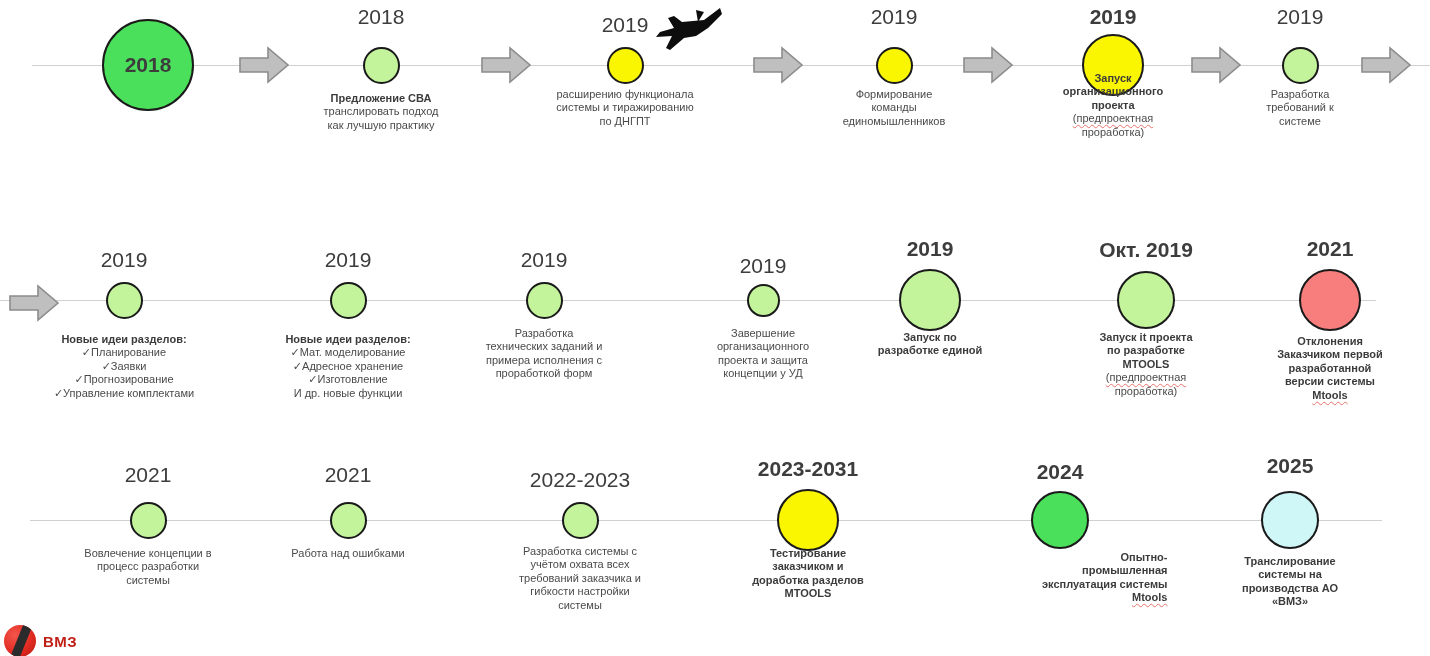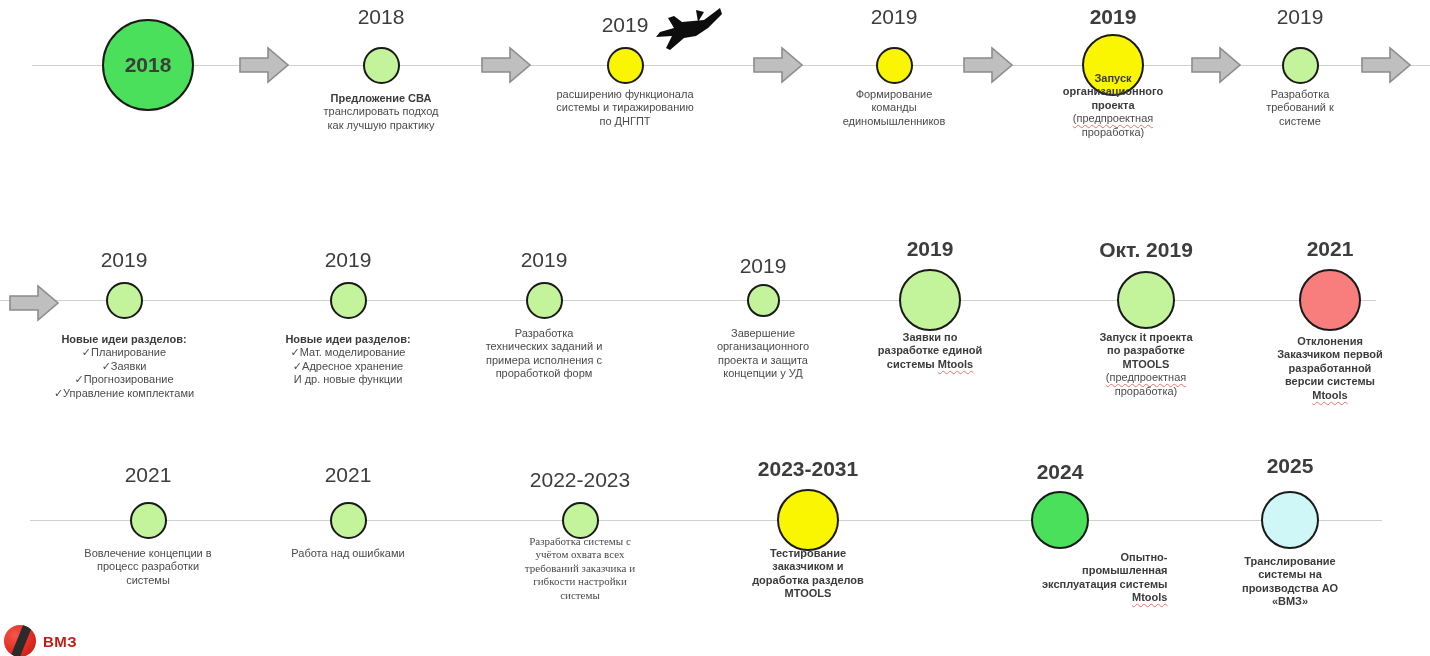--- a/index.html
+++ b/index.html
@@ -219,20 +219,21 @@
           <div class="n">✓Управление комплектами</div>
         </div>
       </div>
       <div class="node" style="left: 243px; width: 210px; height: 100%;">
         <div class="year" style="top: 14px;">2019</div>
         <div class="dot" style="width: 37px; height: 37px; background: rgb(195, 244, 156); top: 46.5px; margin-left: -18.5px;"></div>
         <div class="desc" style="top: 98px; width: 210px;">
           <div class="b">Новые идеи разделов:</div>
           <div class="n">✓Мат. моделирование</div>
           <div class="n">✓Адресное хранение</div>
+          <div class="n">✓Изготовление</div>
           <div class="n">И др. новые функции</div>
         </div>
       </div>
       <div class="node" style="left: 444px; width: 200px; height: 100%;">
         <div class="year" style="top: 14px;">2019</div>
         <div class="dot" style="width: 37px; height: 37px; background: rgb(195, 244, 156); top: 46.5px; margin-left: -18.5px;"></div>
         <div class="desc" style="top: 92px; width: 200px;">
           <div class="n">Разработка</div>
           <div class="n">технических заданий и</div>
           <div class="n">примера исполнения с</div>
@@ -246,23 +247,22 @@
           <div class="n">Завершение</div>
           <div class="n">организационного</div>
           <div class="n">проекта и защита</div>
           <div class="n">концепции у УД</div>
         </div>
       </div>
       <div class="node" style="left: 830px; width: 200px; height: 100%;">
         <div class="year bold" style="top: 3px;">2019</div>
         <div class="dot" style="width: 62px; height: 62px; background: rgb(195, 244, 156); top: 34px; margin-left: -31px;"></div>
         <div class="desc" style="top: 96px; width: 200px;">
-          <div class="b">Заявки по</div>
+          <div class="b">Запуск по</div>
           <div class="b">разработке единой</div>
-          <div class="b">системы <span class="squiggle">Mtools</span></div>
         </div>
       </div>
       <div class="node" style="left: 1051px; width: 190px; height: 100%;">
         <div class="year bold" style="top: 4px;">Окт. 2019</div>
         <div class="dot" style="width: 58px; height: 58px; background: rgb(195, 244, 156); top: 36px; margin-left: -29px;"></div>
         <div class="desc" style="top: 96px; width: 190px;">
           <div class="b">Запуск it проекта</div>
           <div class="b">по разработке</div>
           <div class="b">MTOOLS</div>
           <div class="n"><span class="squiggle">(предпроектная</span></div>
@@ -296,21 +296,21 @@
       <div class="node" style="left: 240.5px; width: 215px; height: 100%;">
         <div class="year" style="top: 9px;">2021</div>
         <div class="dot" style="width: 37px; height: 37px; background: rgb(195, 244, 156); top: 46.5px; margin-left: -18.5px;"></div>
         <div class="desc" style="top: 92px; width: 215px; text-align: center;">
           <div class="n">Работа над ошибками</div>
         </div>
       </div>
       <div class="node" style="left: 475px; width: 210px; height: 100%;">
         <div class="year" style="top: 14px;">2022-2023</div>
         <div class="dot" style="width: 37px; height: 37px; background: rgb(195, 244, 156); top: 46.5px; margin-left: -18.5px;"></div>
-        <div class="desc" style="top: 80px; width: 210px; font-family: Liberation Serif, serif;">
+        <div class="desc" style="top: 90px; width: 210px;">
           <div class="n">Разработка системы с</div>
           <div class="n">учётом охвата всех</div>
           <div class="n">требований заказчика и</div>
           <div class="n">гибкости настройки</div>
           <div class="n">системы</div>
         </div>
       </div>
       <div class="node" style="left: 705.5px; width: 205px; height: 100%;">
         <div class="year bold" style="top: 3px;">2023-2031</div>
         <div class="dot" style="width: 62px; height: 62px; background: rgb(250, 245, 0); top: 34px; margin-left: -31px;"></div>

